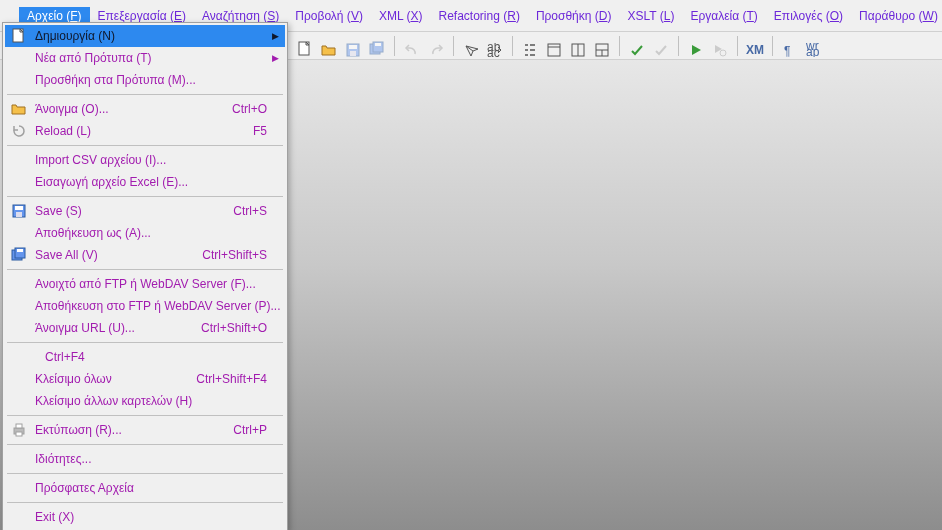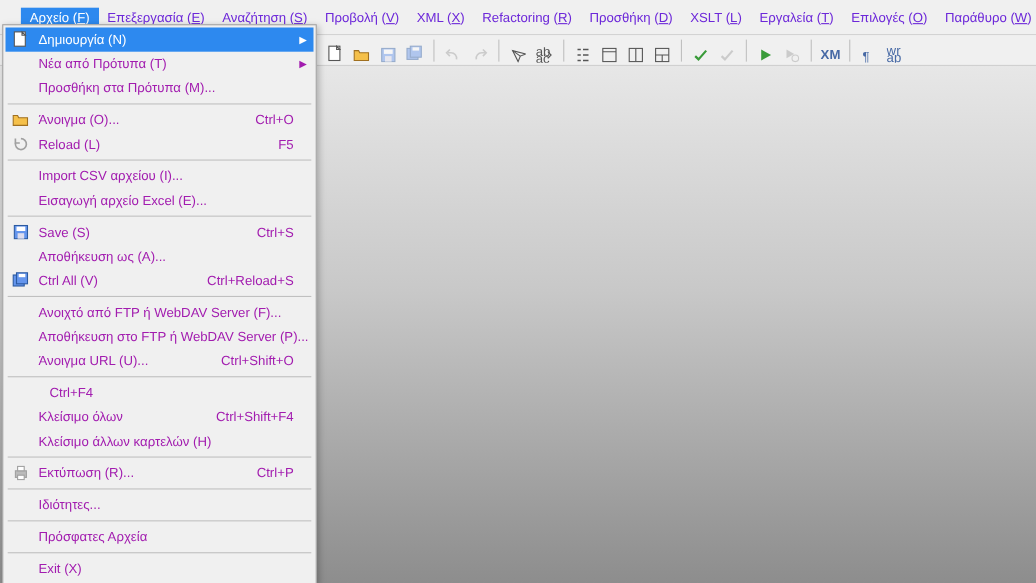--- a/index.html
+++ b/index.html
@@ -7,21 +7,21 @@
   .menubar { display: flex; align-items: center; height: 32px; background: #f0f0f0; border-bottom: 1px solid #d0d0d0; padding: 0 19px; }
   .menubar-item { padding: 2px 8px; white-space: nowrap; cursor: default; color: #6d28d9; }
   .menubar-item.active { background: #2d89ef; color: #fff; }
   .toolbar { display: flex; align-items: center; height: 28px; background: #f0f0f0; border-bottom: 1px solid #d0d0d0; padding: 0 4px; gap: 2px; }
   .tb-sep { width: 1px; height: 20px; background: #c0c0c0; margin: 0 4px; }
   .tb-btn { width: 22px; height: 22px; display: flex; align-items: flex-end; justify-content: center; color: #555; cursor: default; }
   .tb-btn.disabled { opacity: .45; }
   .tb-btn svg { display: block; }
   .dropdown { position: absolute; top: 22px; left: 2px; width: 286px; background: #f0f0f0; border: 1px solid #a0a0a0; box-shadow: 2px 2px 6px rgba(0,0,0,.25); padding: 2px; }
   .dropdown-item { display: flex; align-items: center; height: 22px; padding: 0 4px; color: #a21caf; cursor: default; position: relative; }
-  .dropdown-item.highlighted { background: #2d89ef; color: #ffffff; }
+  .dropdown-item.highlighted { background: #2d89ef; color: #0f172a; }
   .dropdown-item.disabled { color: #a21caf; }
   .dd-icon { width: 20px; height: 18px; display: flex; align-items: center; justify-content: center; flex-shrink: 0; }
   .dd-label { flex: 1; padding-left: 6px; white-space: nowrap; text-align: left; }
   .dd-accel { padding-left: 16px; padding-right: 14px; white-space: nowrap; }
   .dd-arrow { position: absolute; right: 6px; font-size: 9px; }
   .dropdown-sep { height: 1px; background: #c0c0c0; margin: 3px 2px; }
   .mn { text-decoration: underline; }
 </style>
 </head>
 <body>
@@ -265,22 +265,22 @@
       <span class="dd-label">Αποθήκευση ως (A)...</span>
     </div>
     <div class="dropdown-item disabled">
       <span class="dd-icon">
         <svg width="16" height="16">
           <rect x="1" y="3" width="10" height="10" fill="#6495ed" stroke="#2b5aa0"></rect>
           <rect x="4" y="1" width="10" height="10" fill="#6495ed" stroke="#2b5aa0"></rect>
           <rect x="6" y="2" width="6" height="3" fill="#fff"></rect>
         </svg>
       </span>
-      <span class="dd-label">Ctrl All (V)</span>
-      <span class="dd-accel">Ctrl+Reload+S</span>
+      <span class="dd-label">Save All (V)</span>
+      <span class="dd-accel">Ctrl+Shift+S</span>
     </div>
     <div class="dropdown-sep"></div>
     <div class="dropdown-item">
       <span class="dd-icon"></span>
       <span class="dd-label">Ανοιχτό από FTP ή WebDAV Server (F)...</span>
     </div>
     <div class="dropdown-item disabled">
       <span class="dd-icon"></span>
       <span class="dd-label">Αποθήκευση στο FTP ή WebDAV Server (P)...</span>
     </div>

